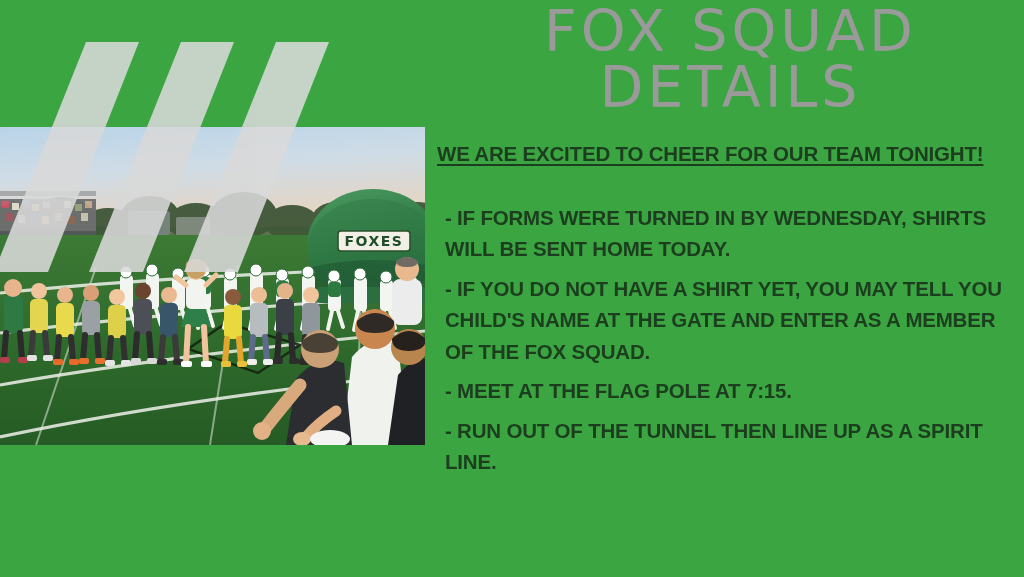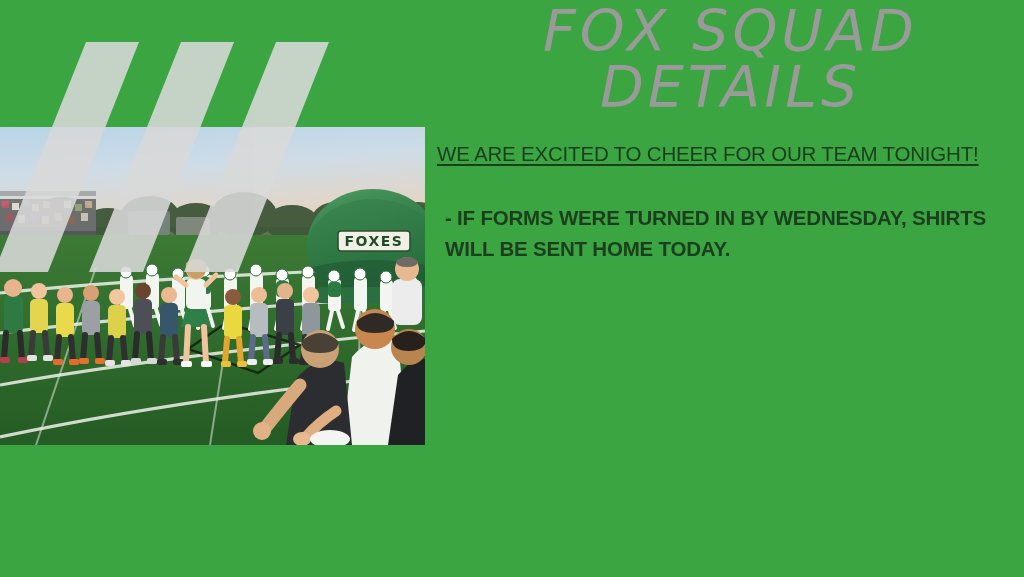--- a/index.html
+++ b/index.html
@@ -51,28 +51,27 @@
     color:#9a9a9a;
     text-align:center;
     font-family:"DejaVu Sans", sans-serif;
     font-weight:400;
     font-size:57px;
     line-height:0.98;
     letter-spacing:4px;
     text-transform:uppercase;
     padding-top:4px;
     white-space:pre-line;
-    font-style:italic;
   }
 
   .headline {
     margin-top:26px;
     color:#1c3e1f;
     font-family:"Liberation Sans", sans-serif;
-    font-weight:normal;
+    font-weight:bold;
     font-size:20.5px;
     letter-spacing:-0.2px;
     text-decoration:underline;
     text-underline-offset:3px;
     text-transform:uppercase;
     white-space:nowrap;
   }
 
   .body-copy {
     margin-top:36px;
@@ -397,16 +396,19 @@
 
   <div class="content">
 
     <h1 class="title">FOX SQUAD
 DETAILS</h1>
 
     <div class="headline">WE ARE EXCITED TO CHEER FOR OUR TEAM TONIGHT!</div>
 
     <div class="body-copy">
       <p> - IF FORMS WERE TURNED IN BY WEDNESDAY, SHIRTS WILL BE SENT HOME TODAY.</p>
+      <p>- IF YOU DO NOT HAVE A SHIRT YET, YOU MAY TELL YOU CHILD'S NAME AT THE GATE AND ENTER AS A MEMBER OF THE FOX SQUAD.</p>
+      <p>- MEET AT THE FLAG POLE AT 7:15.</p>
+      <p>- RUN OUT OF THE TUNNEL THEN LINE UP AS A SPIRIT LINE.</p>
     </div>
 
   </div>
 </div>
 
 </body></html>

